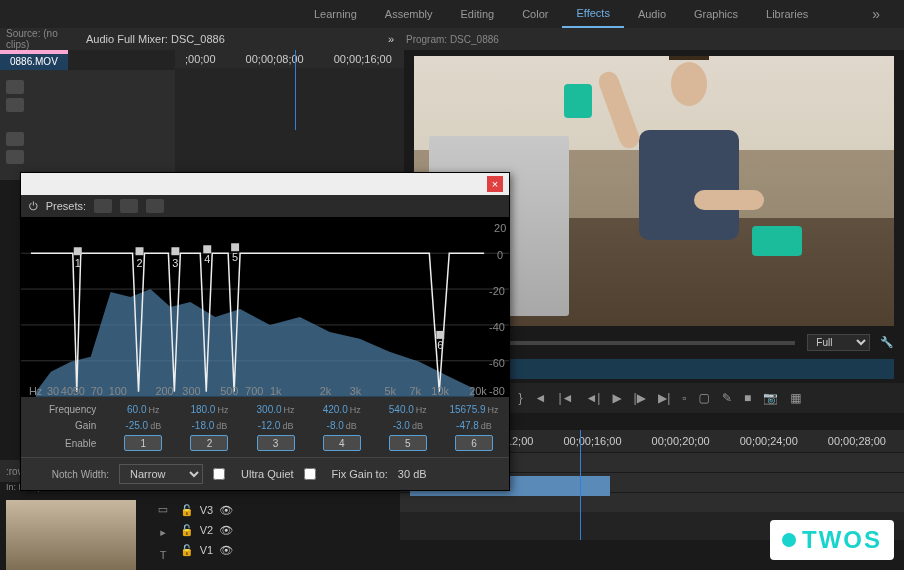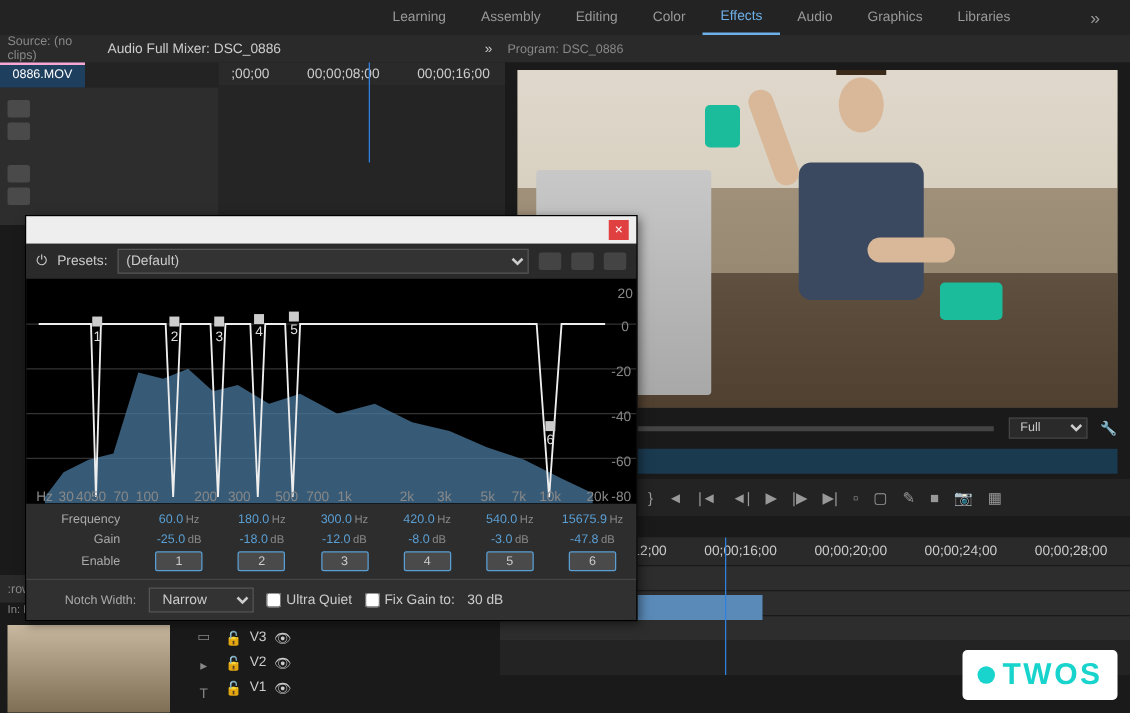--- a/index.html
+++ b/index.html
@@ -6,21 +6,21 @@
 body{background:#1a1a1a;width:904px;height:570px;overflow:hidden;position:relative;}
 .tabbar{background:#232323;height:28px;display:flex;align-items:center;padding-left:300px;gap:0;}
 .tabbar span{padding:0 14px;height:28px;display:flex;align-items:center;color:#999;cursor:pointer;}
 .tabbar .active{color:#6eb0e8;border-bottom:2px solid #6eb0e8;}
 .tabbar .menu{margin-left:auto;margin-right:10px;font-size:14px;}
 .row{display:flex;}
 .panelhdr{background:#2a2a2a;height:22px;display:flex;align-items:center;padding:0 6px;font-size:10px;color:#888;}
 .leftcol{width:175px;background:#2d2d2d;}
 .tabstrip{display:flex;background:#232323;height:20px;}
 .tabstrip span{padding:2px 10px;font-size:10px;background:#3a3a3a;border-top:1px solid #555;}
-.tabstrip .sel{background:#1f3f5f;border-top:2px solid #f9a8d4;color:#fff;}
+.tabstrip .sel{background:#1f3f5f;border-top:4px solid #f9a8d4;color:#fff;}
 .icolist{padding:6px;}
 .icolist div{margin:4px 0;width:18px;height:14px;background:#4a4a4a;border-radius:2px;}
 
 .timeline-mini{flex:1;background:#252525;}
 .tl-ruler{height:18px;background:#2a2a2a;display:flex;align-items:center;gap:30px;padding-left:10px;font-size:9px;color:#888;}
 .tl-clip{background:#4a7a4a;height:18px;margin:2px 8px;padding:2px 4px;font-size:9px;color:#cfc;position:relative;}
 .playhead{position:absolute;width:1px;height:80px;background:#3080e0;}
 
 .program{width:500px;background:#1a1a1a;}
 .vid-preview{width:480px;height:270px;margin:6px 10px;background:linear-gradient(#d4c8b8,#a89878 40%,#6a5a48);position:relative;overflow:hidden;}
@@ -54,21 +54,21 @@
 .fx-row{display:flex;align-items:center;padding:2px 8px;gap:12px;}
 .fx-row .lbl{width:80px;text-align:right;color:#aaa;font-size:10px;padding-right:8px;}
 .fx-row .cell{width:58px;text-align:center;}
 .fx-row .val{color:#5a9fd4;font-size:10px;}
 .fx-row .unit{color:#888;font-size:9px;margin-left:2px;}
 .fx-row .btncell{width:58px;text-align:center;}
 .fx-row .btn{display:inline-block;background:#4a4a4a;border:1px solid #5a9fd4;color:#ccc;width:38px;height:16px;line-height:16px;border-radius:2px;font-size:10px;cursor:pointer;}
 .fx-bottom{display:flex;align-items:center;gap:10px;padding:6px 8px;border-top:1px solid #444;}
 .fx-bottom .lbl{width:80px;text-align:right;font-size:10px;color:#aaa;}
 .fx-bottom select{background:#333;border:1px solid #555;color:#ccc;padding:2px 20px 2px 6px;}
-.fx-bottom label{font-size:10px;color:#aaa;display:flex;align-items:center;gap:4px;}
+.fx-bottom label{font-size:10px;color:#aaa;display:flex;align-items:center;gap:16px;}
 .fx-bottom .dim{color:#666;}
 input[type=checkbox]{width:12px;height:12px;}
 
 
 .bigtl{position:absolute;left:400px;top:430px;right:0;height:110px;background:#232323;}
 .bigtl-ruler{height:22px;background:#2a2a2a;display:flex;align-items:center;gap:30px;padding-left:30px;font-size:9px;color:#6a9;}
 .bigtl-play{position:absolute;left:180px;top:0;width:1px;height:110px;background:#3080e0;}
 .track{height:20px;background:#2d2d2d;border-top:1px solid #1a1a1a;}
 .clip-v{position:absolute;left:10px;top:46px;height:20px;width:200px;background:#5a8ab8;font-size:9px;padding:2px 4px;color:#fff;}
 
@@ -175,21 +175,20 @@
   </div>
 </div>
 
 <div class="fxeditor">
   <div class="fx-title">
     <span class="fx-close">×</span>
   </div>
   <div class="fx-preset">
     <span>⏻</span>
     <span>Presets:</span>
-    <select><option>(Default)</option></select>
     <span class="pill"></span>
     <span class="pill"></span>
     <span class="pill"></span>
   </div>
   <div class="fx-chart">
     <svg width="100%" height="100%" viewBox="0 0 490 180">
       <g stroke="#333">
         <line x1="0" y1="36" x2="490" y2="36"></line>
           <line x1="0" y1="72" x2="490" y2="72"></line>
         <line x1="0" y1="108" x2="490" y2="108"></line>

